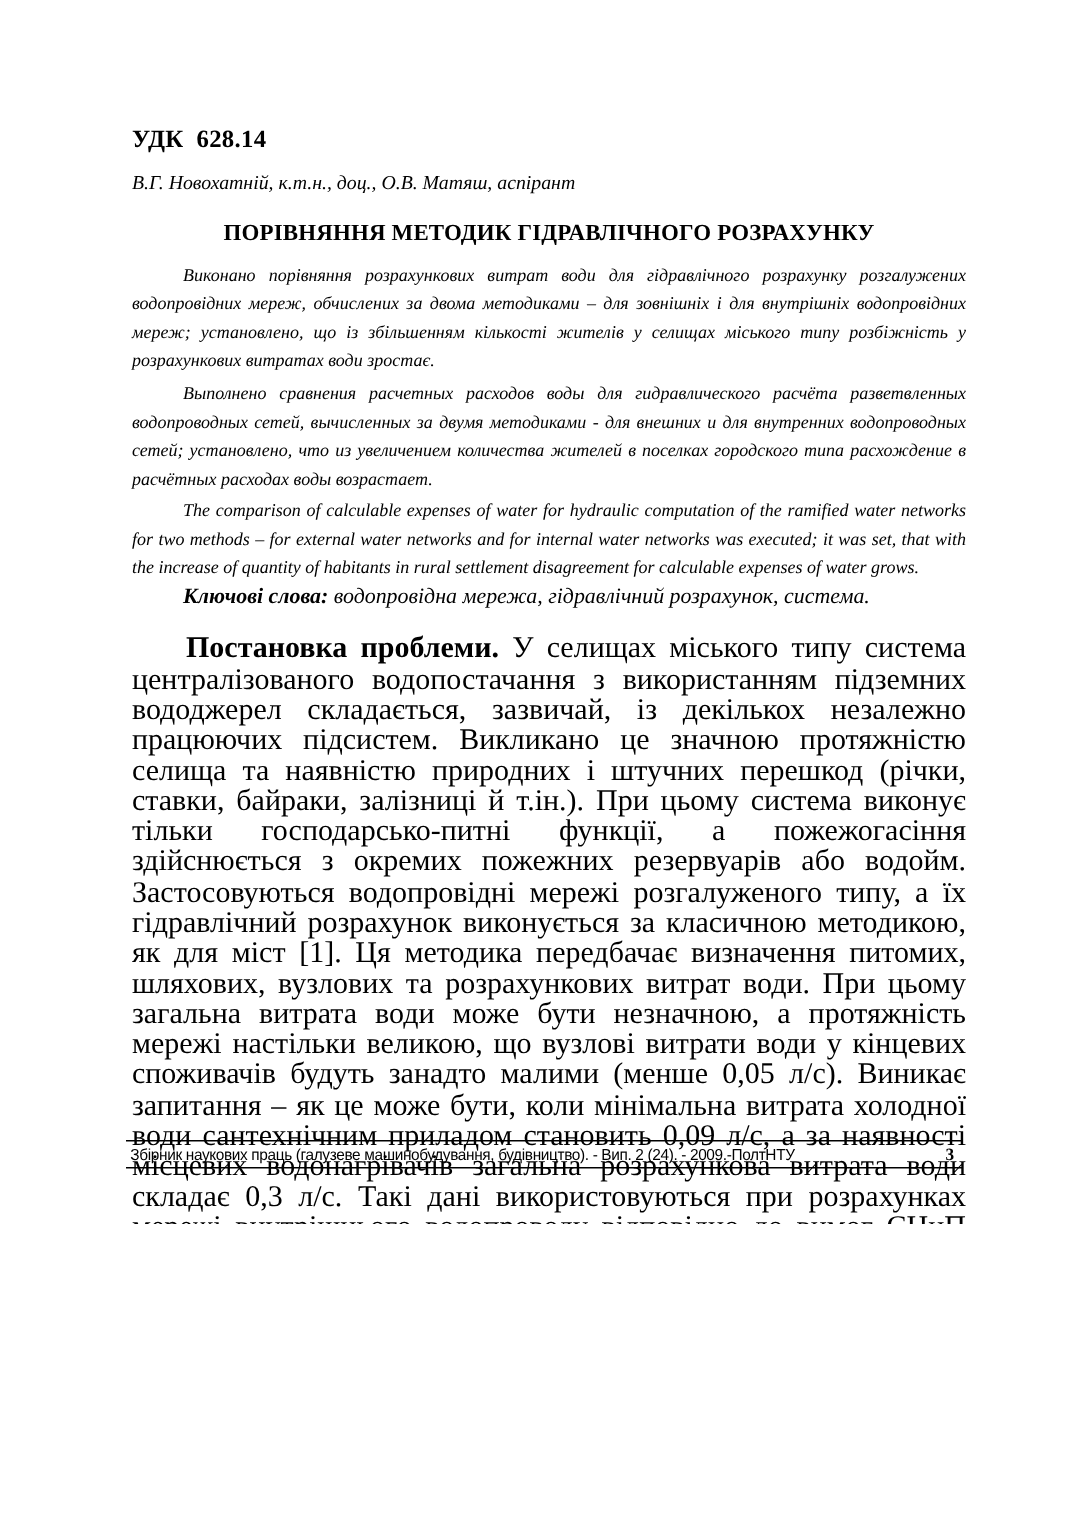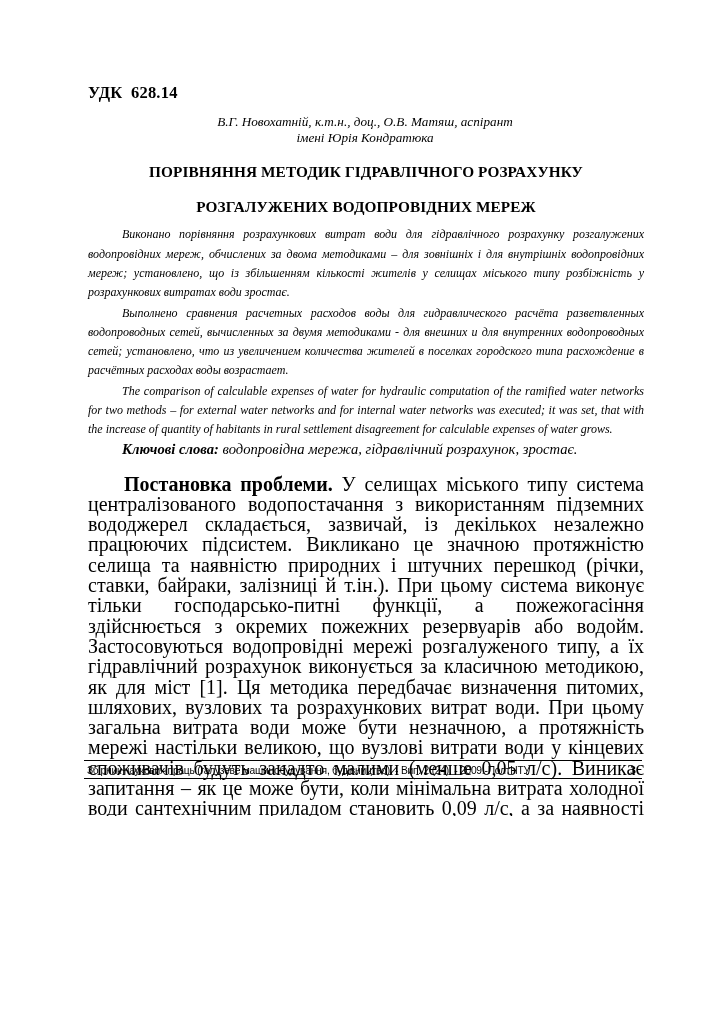--- a/index.html
+++ b/index.html
@@ -32,21 +32,21 @@
     font-size: 16.5px;
     letter-spacing: 0.2px;
     margin-top: 83px;
     margin-bottom: 0;
     white-space: pre;
   }
 
   
   .byline {
     margin-top: 11px;
-    text-align: center;
+    text-align: left;
     font-style: italic;
     font-size: 13.2px;
     line-height: 16.2px;
     padding-right: 2px;
   }
   .byline div { white-space: nowrap; }
 
   
   .title {
     margin-top: 9px;
@@ -129,35 +129,33 @@
 <body>
 
 <div class="page">
 
   <div class="content">
 
     <div class="udk">УДК  628.14</div>
 
     <div class="byline">
       <div>В.Г. Новохатній, к.т.н., доц., О.В. Матяш, аспірант</div>
-      <div>імені Юрія Кондратюка</div>
     </div>
 
     <div class="title">
       <div>ПОРІВНЯННЯ МЕТОДИК ГІДРАВЛІЧНОГО РОЗРАХУНКУ</div>
-      <div>РОЗГАЛУЖЕНИХ ВОДОПРОВІДНИХ МЕРЕЖ</div>
     </div>
 
     <p class="abstract first">Виконано порівняння розрахункових витрат води для гідравлічного розрахунку розгалужених водопровідних мереж, обчислених за двома методиками – для зовнішніх і для внутрішніх водопровідних мереж; установлено, що із збільшенням кількості жителів у селищах міського типу розбіжність у розрахункових витратах води зростає.</p>
 
     <p class="abstract">Выполнено сравнения расчетных расходов воды для гидравлического расчёта разветвленных водопроводных сетей, вычисленных за двумя методиками - для внешних и для внутренних водопроводных сетей; установлено, что из увеличением количества жителей в поселках городского типа расхождение в расчётных расходах воды возрастает.</p>
 
     <p class="abstract">The comparison of calculable expenses of water for hydraulic computation of the ramified water networks for two methods – for external water networks and for internal water networks was executed; it was set, that with the increase of quantity of habitants in rural settlement disagreement for calculable expenses of water grows.</p>
 
-    <p class="keywords"><b>Ключові слова:</b><span> водопровідна мережа, гідравлічний розрахунок, зростає.</span></p>
+    <p class="keywords"><b>Ключові слова:</b><span> водопровідна мережа, гідравлічний розрахунок, система.</span></p>
 
     <p class="body-para"><b>Постановка проблеми.</b><span> У селищах міського типу система централізованого водопостачання з використанням підземних вододжерел складається, зазвичай, із декількох незалежно працюючих підсистем. Викликано це значною протяжністю селища та наявністю природних і штучних перешкод (річки, ставки, байраки, залізниці й т.ін.). При цьому система виконує тільки господарсько-питні функції, а пожежогасіння здійснюється з окремих пожежних резервуарів або водойм. Застосовуються водопровідні мережі розгалуженого типу, а їх гідравлічний розрахунок виконується за класичною методикою, як для міст [1]. Ця методика передбачає визначення питомих, шляхових, вузлових та розрахункових витрат води. При цьому загальна витрата води може бути незначною, а протяжність мережі настільки великою, що вузлові витрати води у кінцевих споживачів будуть занадто малими (менше 0,05 л/с). Виникає запитання – як це може бути, коли мінімальна витрата холодної води сантехнічним приладом становить 0,09 л/с, а за наявності місцевих водонагрівачів загальна розрахункова витрата води складає 0,3 л/с. Такі дані використовуються при розрахунках мережі внутрішнього водопроводу відповідно до вимог СНиП 2.04.01-85 [2]. У цьому разі виникає сумнів щодо застосування класичної методики гідравлічного</span></p>
 
   </div>
 
   <div class="footer">
     <span class="footer-text">Збірник наукових праць (галузеве машинобудування, будівництво). - Вип. 2 (24). - 2009.-ПолтНТУ</span>
     <span class="footer-page">3</span>
   </div>
 

